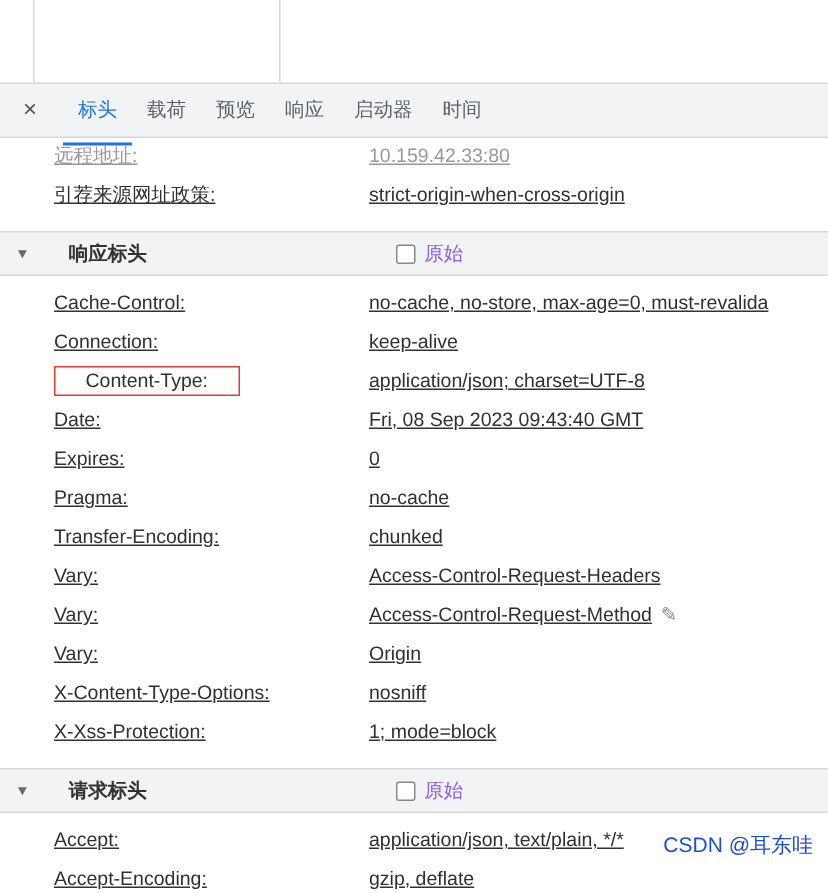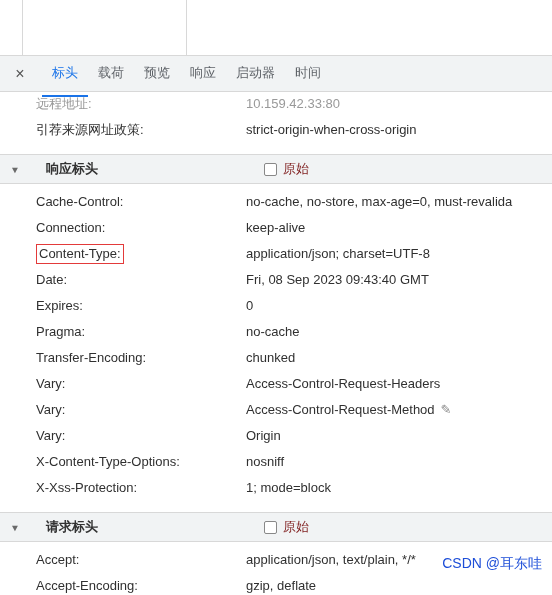--- a/index.html
+++ b/index.html
@@ -51,33 +51,34 @@
 }
 .content {
   background: #fff;
   padding-left: 22px;
 }
 .kv-row {
   display: flex;
   padding: 1px 0 3px 14px;
   line-height: 22px;
   font-size: 13px;
+  text-decoration: underline;
 }
 .kv-key {
   width: 210px;
   color: #303030;
   flex-shrink: 0;
 }
 .kv-val {
   color: #303030;
   white-space: nowrap;
 }
 .highlight-box {
   border: 1.5px solid #e33a3a;
-  padding: 0 2px;
+  padding: 0 20px;
   display: inline-block;
   line-height: 18px;
   margin-top: 1px;
   text-align: center;
 }
 .section-header {
   display: flex;
   align-items: center;
   height: 30px;
   background: #f1f3f4;
@@ -96,21 +97,21 @@
   font-weight: 600;
   color: #333;
   flex: 0 0 218px;
   font-size: 13px;
   margin-left: 20px;
 }
 .raw-box {
   display: flex;
   align-items: center;
   gap: 6px;
-  color: #7f1d1d;
+  color: #8b5cf6;
 }
 .chk {
   width: 13px; height: 13px; border: 1px solid #888; border-radius: 2px; background: #fff;
 }
 .edit-ico {
   display: inline-block;
   margin-left: 6px;
   color: #8a8a8a;
 }
 .watermark {

